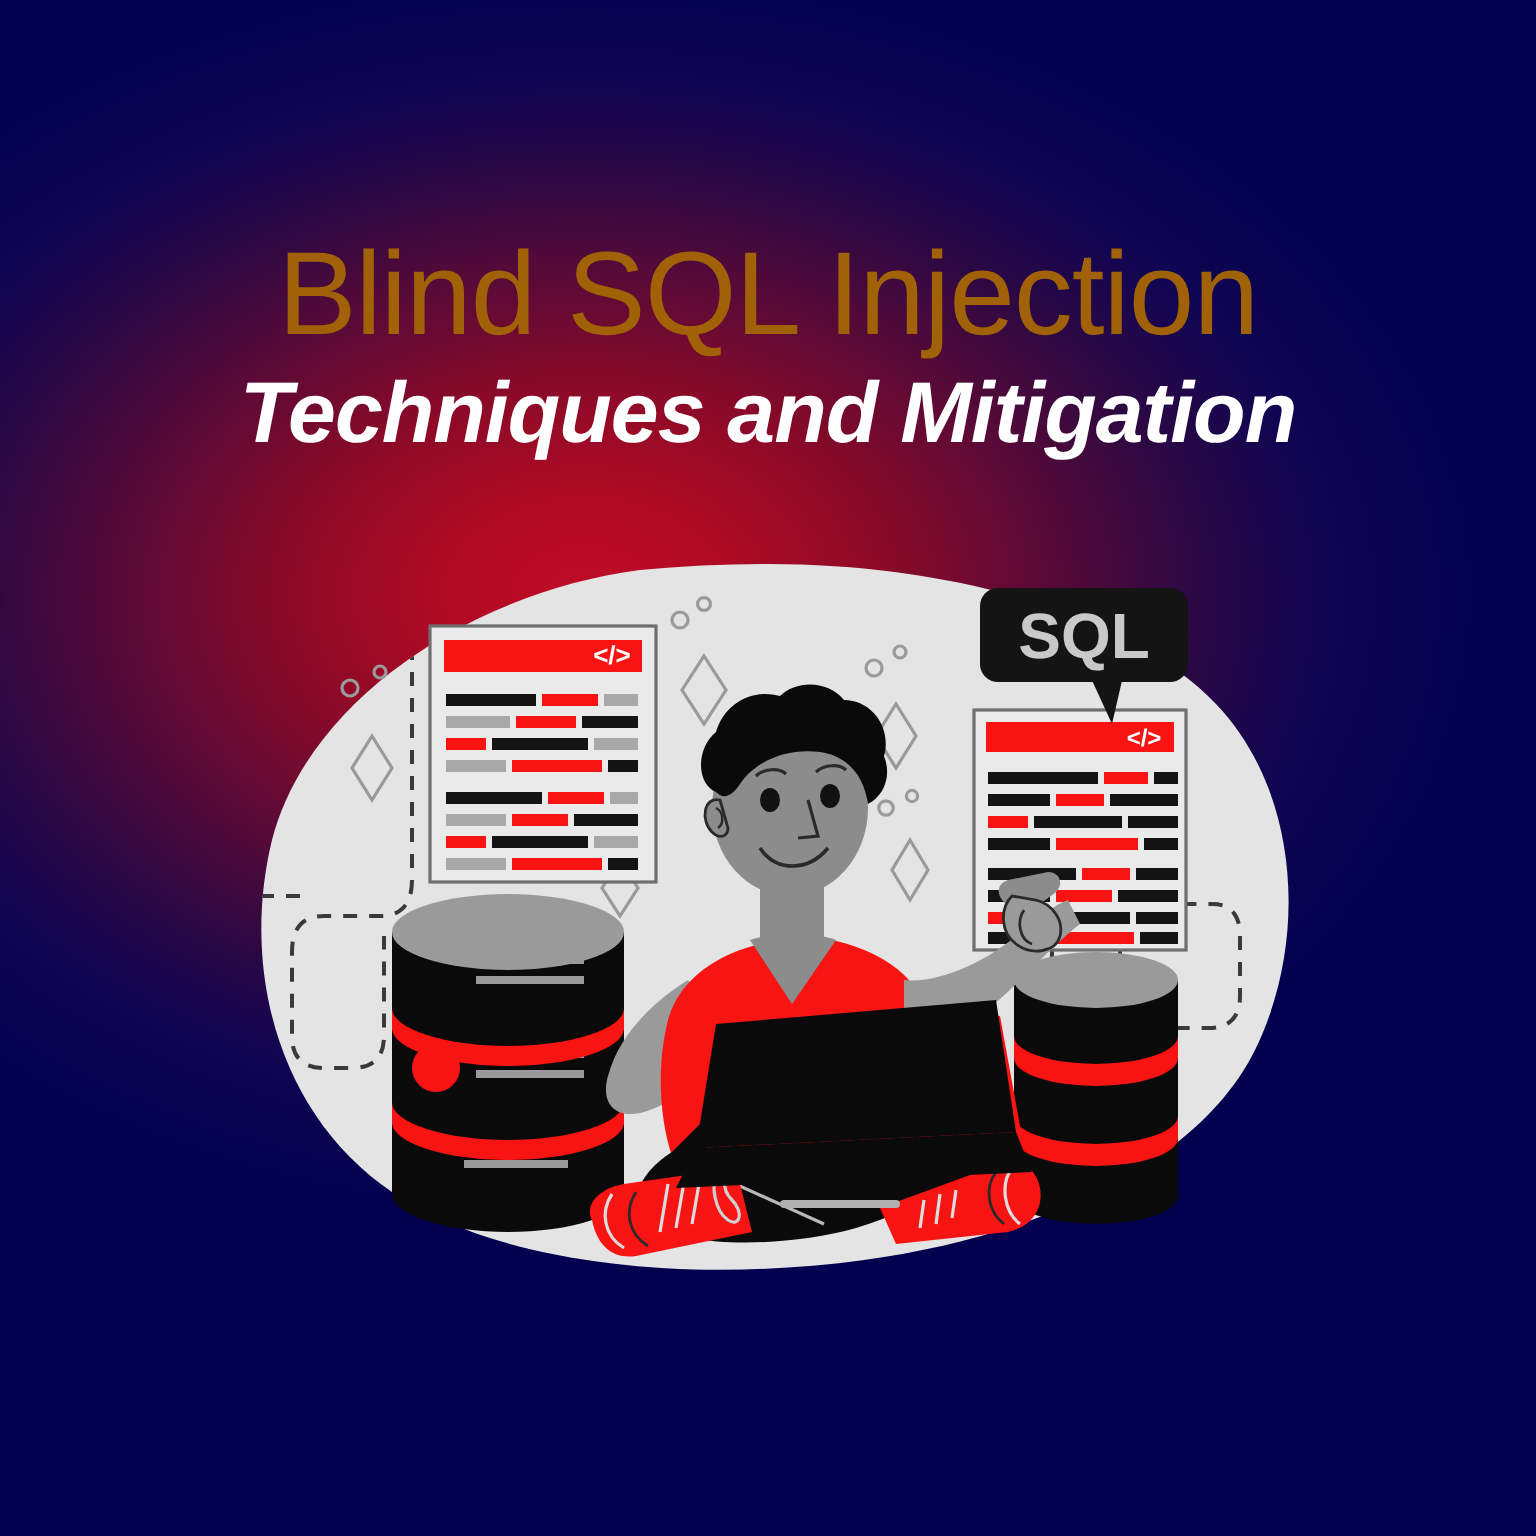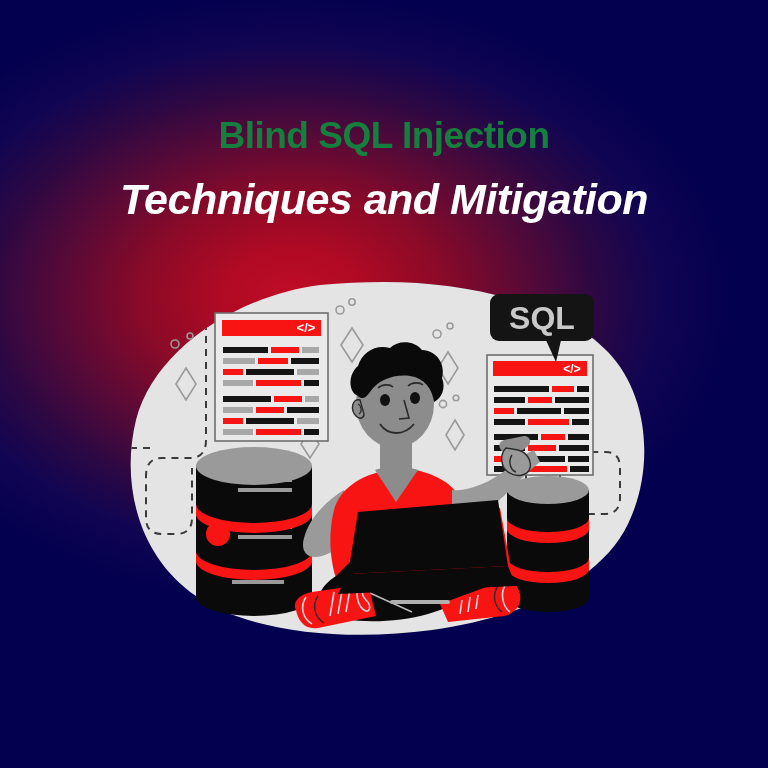--- a/index.html
+++ b/index.html
@@ -40,35 +40,35 @@
   .title-wrap {
     position: absolute;
     left: 0;
     top: 116px;
     width: 768px;
     text-align: center;
     z-index: 40;
   }
   .title-main {
     display: block;
-    font-size: 37px;
-    font-weight: bold;
-    color: #15803d;
+    font-size: 59px;
+    font-weight: normal;
+    color: #a16207;
     letter-spacing: -0.5px;
     line-height: 1.08;
   }
   .title-sub {
     display: block;
     font-size: 43px;
     font-style: italic;
     font-weight: bold;
     color: #ffffff;
     letter-spacing: -0.5px;
     line-height: 1.2;
-    margin-top: 18px;
+    margin-top: 2px;
   }
   .art {
     position: absolute;
     left: 0;
     top: 0;
     width: 768px;
     height: 768px;
     z-index: 20;
   }
 </style>

